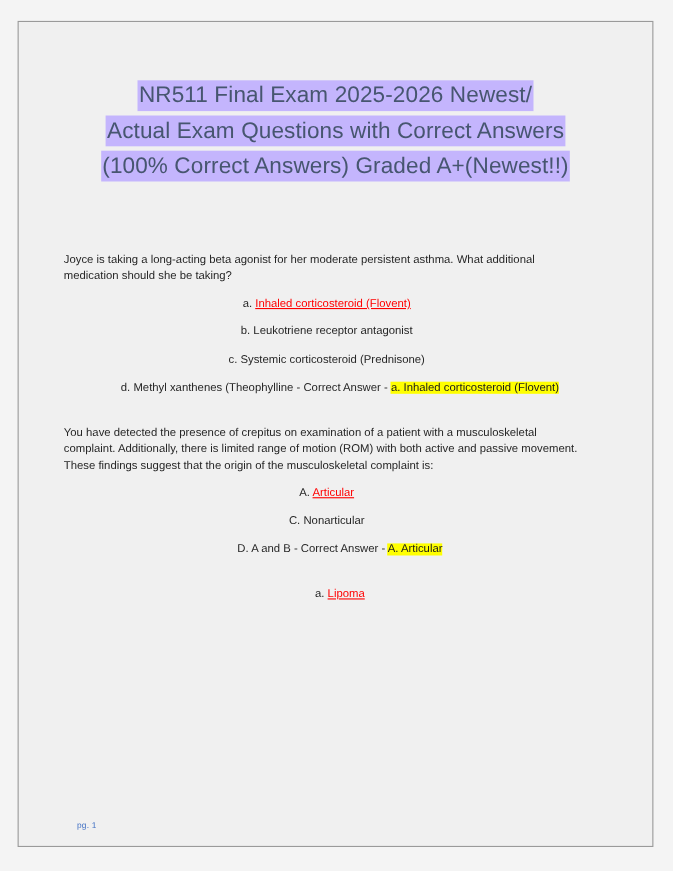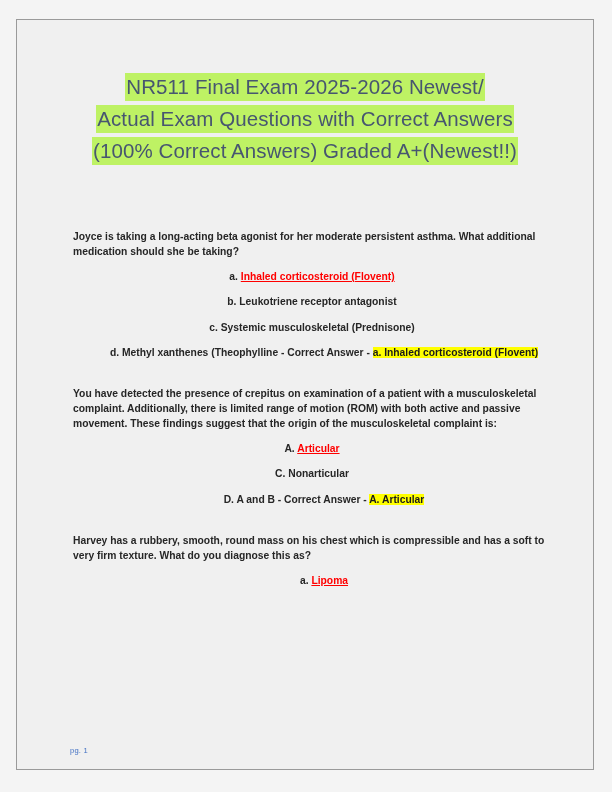--- a/index.html
+++ b/index.html
@@ -47,36 +47,35 @@
     text-align: center;
     font-weight: normal;
   }
   .title-line {
     display: block;
     line-height: 29px;
     margin: 0 0 1px 0;
     white-space: nowrap;
   }
   .title-line .band {
-    background: #bef264;
+    background: #c4b5fd;
     color: #475670;
     font-size: 20.5px;
     letter-spacing: 0.1px;
     padding: 2px 1px 3px 1px;
     box-decoration-break: clone;
     -webkit-box-decoration-break: clone;
   }
 
   
   .content {
     position: absolute;
-    left: 56px;
+    left: 41px;
     top: 210px;
     width: 478px;
-    font-weight: bold;
   }
 
   .qblock {
     margin: 0 0 27px 0;
   }
   .qblock:last-of-type { margin-bottom: 0; }
 
   .stem {
     font-size: 10.3px;
     line-height: 14.6px;
@@ -125,31 +124,30 @@
       <span class="title-line"><span class="band">NR511 Final Exam 2025-2026 Newest/</span></span>
       <span class="title-line"><span class="band">Actual Exam Questions with Correct Answers</span></span>
       <span class="title-line"><span class="band">(100% Correct Answers) Graded A+(Newest!!)</span></span>
     </div>
 
     <div class="content" id="content">
         <div class="qblock">
           <p class="stem">Joyce is taking a long-acting beta agonist for her moderate persistent asthma. What additional medication should she be taking?</p>
           <p class="opt"><span>a. </span><span class="red-ul">Inhaled corticosteroid (Flovent)</span></p>
           <p class="opt"><span>b. </span><span>Leukotriene receptor antagonist</span></p>
-          <p class="opt"><span>c. </span><span>Systemic musculoskeletal (Prednisone)</span></p>
+          <p class="opt"><span>c. </span><span>Systemic corticosteroid (Prednisone)</span></p>
           <p class="opt"><span>d. </span><span>Methyl xanthenes (Theophylline - Correct Answer - </span><span class="hl">a. Inhaled corticosteroid (Flovent)</span></p>
         </div>
         <div class="qblock">
           <p class="stem">You have detected the presence of crepitus on examination of a patient with a musculoskeletal complaint. Additionally, there is limited range of motion (ROM) with both active and passive movement. These findings suggest that the origin of the musculoskeletal complaint is:</p>
           <p class="opt"><span>A. </span><span class="red-ul">Articular</span></p>
           <p class="opt"><span>C. </span><span>Nonarticular</span></p>
           <p class="opt"><span>D. </span><span>A and B - Correct Answer - </span><span class="hl">A. Articular</span></p>
         </div>
         <div class="qblock">
-          <p class="stem">Harvey has a rubbery, smooth, round mass on his chest which is compressible and has a soft to very firm texture. What do you diagnose this as?</p>
           <p class="opt"><span>a. </span><span class="red-ul">Lipoma</span></p>
         </div>
       </div>
 
     <div class="footer">pg. 1</div>
 
   </div>
 </div>
 
 </body></html>

